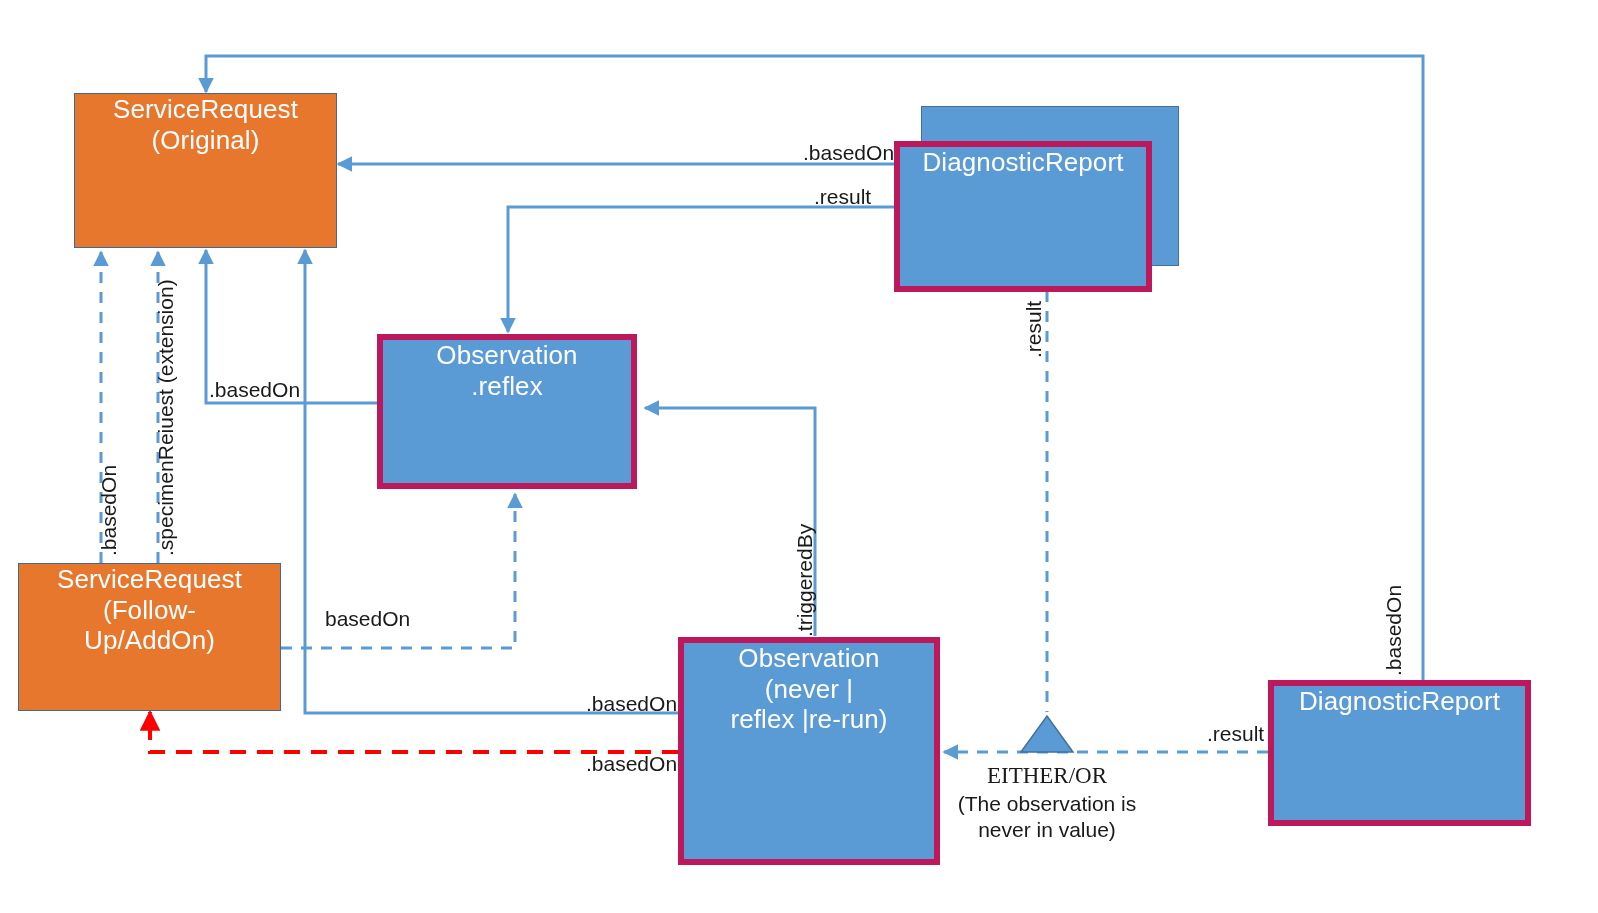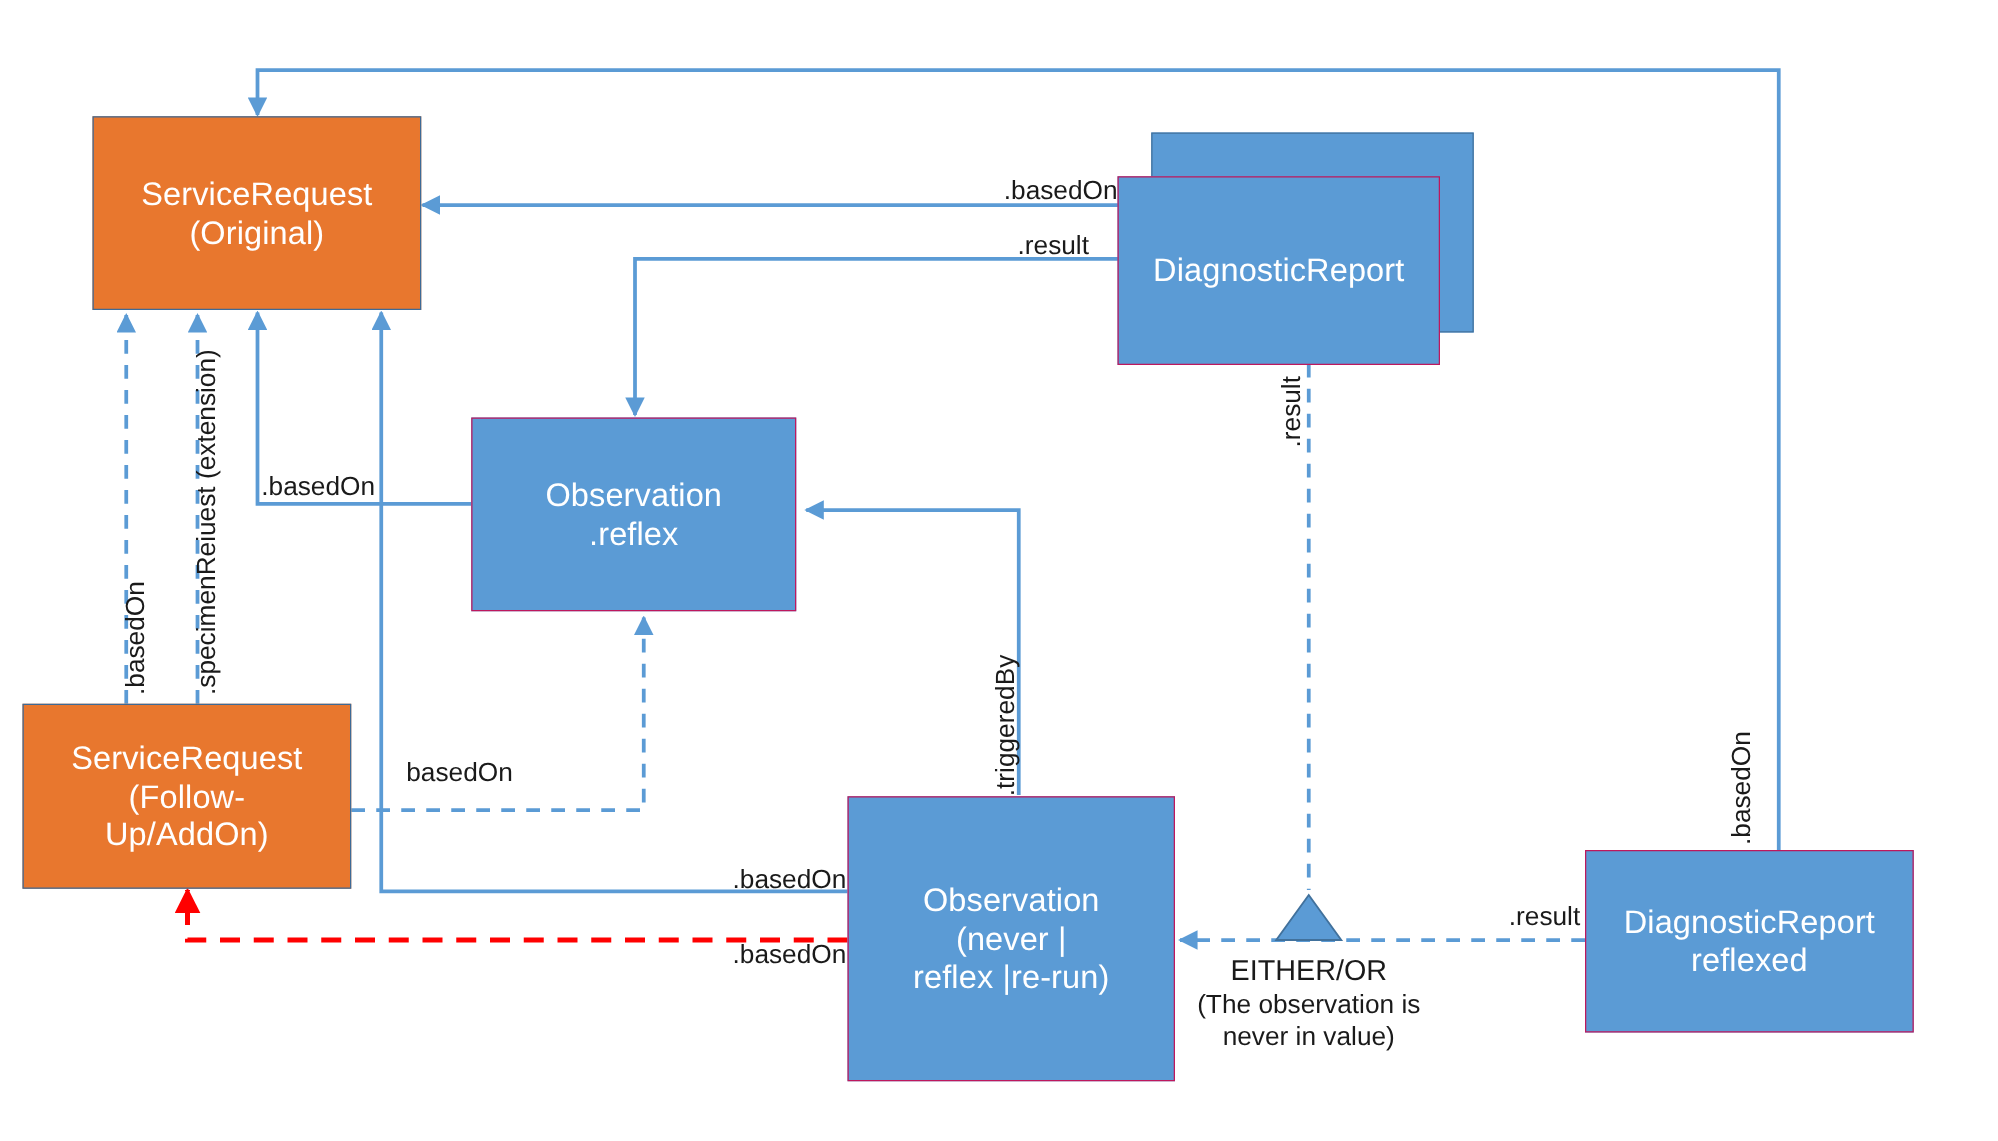--- a/index.html
+++ b/index.html
@@ -21,36 +21,35 @@
     position: absolute;
     left: 0;
     top: 0;
     width: 1598px;
     height: 913px;
   }
   .node {
     position: absolute;
     box-sizing: border-box;
     display: flex;
-    align-items: center;
     justify-content: center;
     text-align: center;
     color: #ffffff;
     line-height: 1.18;
     font-size: 26px;
     letter-spacing: 0.1px;
     user-select: none;
   }
   .node.orange {
     background: #E8772E;
     border: 1px solid #3E6A96;
   }
   .node.blue {
     background: #5B9BD5;
-    border: 1px solid #be185d;
+    border: 6px solid #be185d;
   }
   .node.blue-back {
     background: #5B9BD5;
     border: 1px solid #41719C;
   }
   .edge-label {
     position: absolute;
     color: #1a1a1a;
     font-size: 21px;
     white-space: nowrap;
@@ -64,20 +63,21 @@
     position: absolute;
     color: #1a1a1a;
     font-size: 21px;
     text-align: center;
     white-space: nowrap;
     line-height: 1.25;
     user-select: none;
   }
   .note .title {
     font-size: 23px;
+    font-family: Liberation Serif, serif;
   }
 </style>
 </head>
 <body>
 
 <div id="canvas">
 
   <svg class="layer" viewBox="0 0 1598 913">
     <defs>
       <marker id="arrow-blue" viewBox="0 0 10 10" refX="9" refY="5" markerWidth="5.2" markerHeight="5.2" orient="auto-start-reverse">
@@ -159,21 +159,20 @@
     <div>
       <div>Observation</div>
       <div>(never |</div>
       <div>reflex |re-run)</div>
     </div>
   </div>
 
   <div class="node blue" style="left:1268px; top:680px; width:263px; height:146px;">
     <div>
       <div>DiagnosticReport</div>
-      <div>reflexed</div>
     </div>
   </div>
 
   <div class="edge-label" style="left:803px; top:141px;">.basedOn</div>
 
   <div class="edge-label" style="left:814px; top:185px;">.result</div>
 
   <div class="edge-label" style="left:209px; top:378px;">.basedOn</div>
 
   <div class="edge-label" style="left:325px; top:607px;">basedOn</div>

